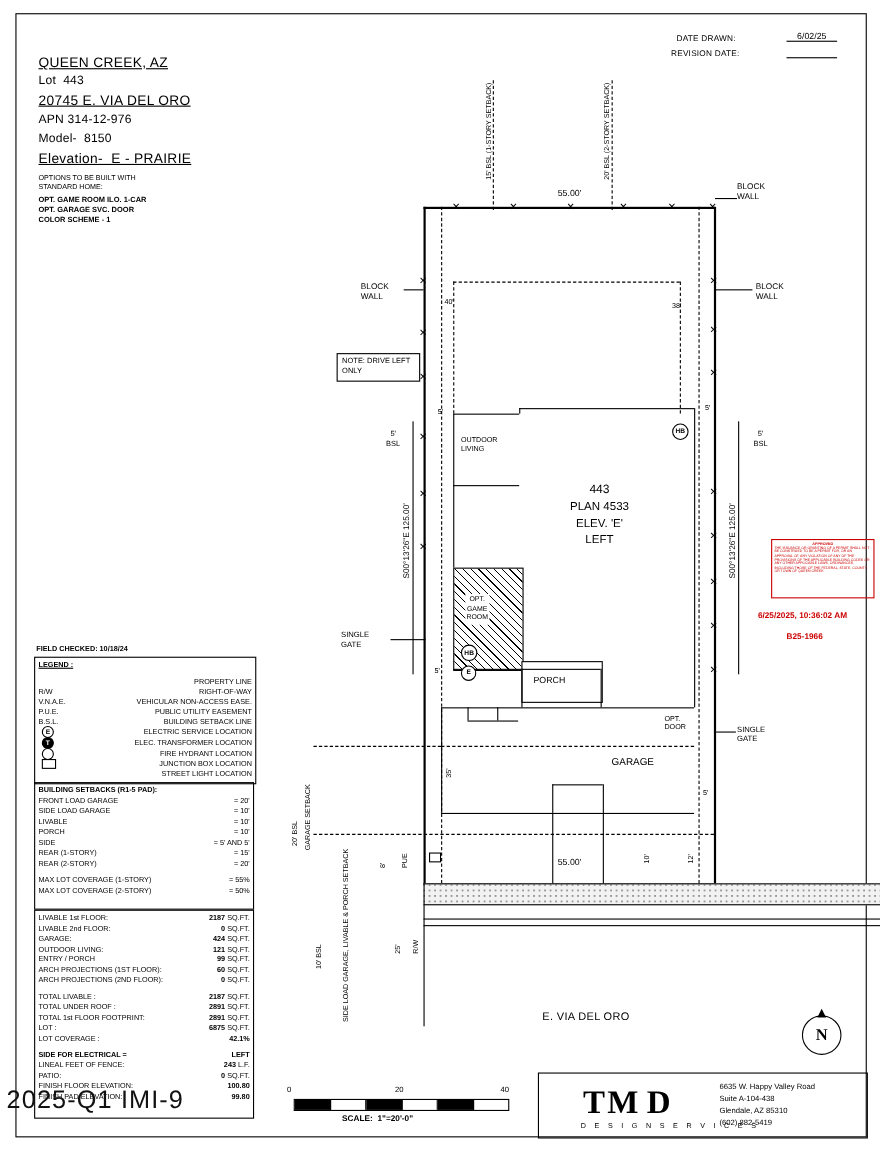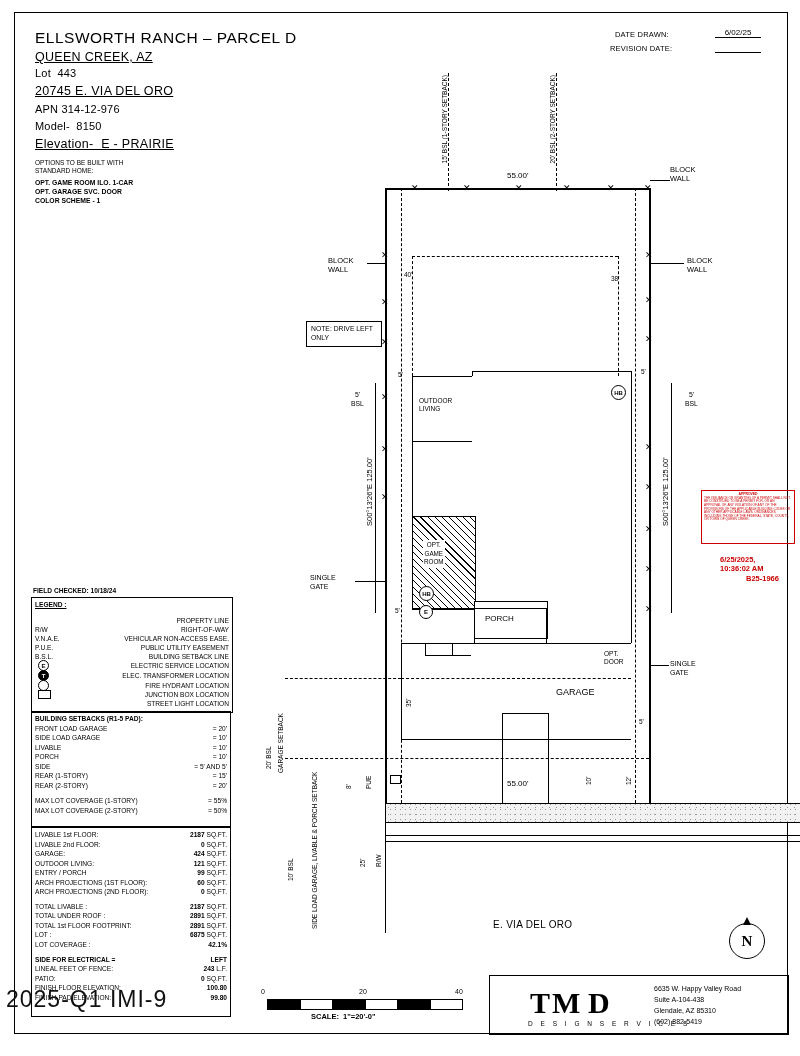--- a/index.html
+++ b/index.html
@@ -30,21 +30,21 @@
   .v2{width:1.6px;}
   .dash-h{border-top:1px dashed #000;height:0;}
   .dash-v{border-left:1px dashed #000;width:0;}
   .vtext{writing-mode:vertical-rl;transform:rotate(180deg);font-size:6.5px;white-space:nowrap;}
   .vtext2{writing-mode:vertical-rl;transform:rotate(180deg);font-size:7.5px;white-space:nowrap;}
   .lotlabel{font-size:11px;text-align:center;line-height:1.45;}
   .hatch{background:repeating-linear-gradient(45deg,#000 0 0.8px,transparent 0.8px 5px);}
   .circ{border:1px solid #000;border-radius:50%;display:flex;align-items:center;justify-content:center;font-size:6px;font-weight:bold;background:#fff;}
   .notebox{border:1px solid #000;font-size:6.8px;line-height:1.3;padding:3px 4px;background:#fff;}
   .stamp{border:1px solid #c00;color:#c00;font-size:3.2px;line-height:1.12;padding:2px;}
-  .stampred{color:#c00;font-size:7.5px;font-weight:bold;margin-left:31px;}
+  .stampred{color:#c00;font-size:7.5px;font-weight:bold;}
   
   .sb{height:9px;border:1px solid #000;display:flex;}
   .sb div{flex:1;border-right:1px solid #000;}
   .sb div:last-child{border-right:none;}
   .sb .f{background:#000;}
   
   .logo{font-size:30px;font-weight:bold;letter-spacing:-1px;font-family:"Liberation Serif",serif;}
   .logosub{font-size:6.5px;letter-spacing:3px;}
   .addr{font-size:7px;line-height:1.5;}
   .watermark{position:absolute;font-size:23px;color:#111;letter-spacing:1px;font-family:"Liberation Sans",sans-serif;}
@@ -52,21 +52,20 @@
   .compass .n{position:absolute;left:0;top:0;width:100%;height:100%;display:flex;align-items:center;justify-content:center;font-size:15px;font-family:"Liberation Serif",serif;font-weight:bold;}
   .arrowup{position:absolute;left:50%;top:-7px;margin-left:-4px;width:0;height:0;border-left:4px solid transparent;border-right:4px solid transparent;border-bottom:8px solid #000;}
   .xmark{position:absolute;font-size:9px;line-height:9px;}
   .gravel{background:#f2f2f2;background-image:radial-gradient(#999 0.6px,transparent 0.6px),radial-gradient(#999 0.6px,transparent 0.6px);background-size:7px 7px,5px 5px;background-position:0 0,3px 3px;}
 </style>
 </head>
 <body>
 
 <div class="sheet">
 
-  <div class="abs t title-main" style="left:20px;top:16px;">ELLSWORTH RANCH – PARCEL D</div>
   <div class="abs t title-sub" style="left:20px;top:37px;">QUEEN CREEK, AZ</div>
   <div class="abs t title-small" style="left:20px;top:54px;">Lot  443</div>
   <div class="abs t title-sub" style="left:20px;top:71px;">20745 E. VIA DEL ORO</div>
   <div class="abs t title-small" style="left:20px;top:90px;">APN 314-12-976</div>
   <div class="abs t title-small" style="left:20px;top:107px;">Model-  8150</div>
   <div class="abs t title-sub" style="left:20px;top:124px;">Elevation-  E - PRAIRIE</div>
 
   <div class="abs tiny" style="left:20px;top:146px;">OPTIONS TO BE BUILT WITH</div>
   <div class="abs tiny" style="left:20px;top:154px;">STANDARD HOME:</div>
   <div class="abs tiny-b" style="left:20px;top:166px;">OPT. GAME ROOM ILO. 1-CAR</div>
@@ -312,20 +311,26 @@
   <div class="abs ln h1" style="left:487px;top:700px;width:46px;"></div>
 
   <div class="abs ln v1" style="left:459px;top:595px;height:35px;"></div>
   <div class="abs ln h1" style="left:459px;top:595px;width:72px;"></div>
   <div class="abs ln v1" style="left:531px;top:595px;height:35px;"></div>
   <div class="abs ln h1" style="left:397px;top:595px;width:62px;"></div>
   <div class="abs ln v1" style="left:437px;top:630px;height:12px;"></div>
   <div class="abs ln h1" style="left:410px;top:642px;width:46px;"></div>
   <div class="abs ln v1" style="left:410px;top:630px;height:12px;"></div>
 
+  <div class="abs lotlabel" style="left:470px;top:425px;width:120px;">
+    <div>443</div>
+    <div style="font-size:10.5px;">PLAN 4533</div>
+    <div style="font-size:10.5px;">ELEV. 'E'</div>
+    <div style="font-size:10.5px;">LEFT</div>
+  </div>
 
   <div class="abs vtext2" style="left:350px;top:408px;height:105px;">S00°13'26"E  125.00'</div>
   <div class="abs vtext2" style="left:646px;top:408px;height:105px;">S00°13'26"E  125.00'</div>
   <div class="abs ln v1" style="left:360px;top:370px;height:230px;"></div>
   <div class="abs ln v1" style="left:656px;top:370px;height:230px;"></div>
 
   <div class="abs t" style="left:383px;top:358px;font-size:6.5px;">5'</div>
   <div class="abs t" style="left:336px;top:378px;font-size:6.8px;line-height:1.3;text-align:center;">5'
 BSL</div>
   <div class="abs t" style="left:626px;top:355px;font-size:6.5px;">5'</div>

